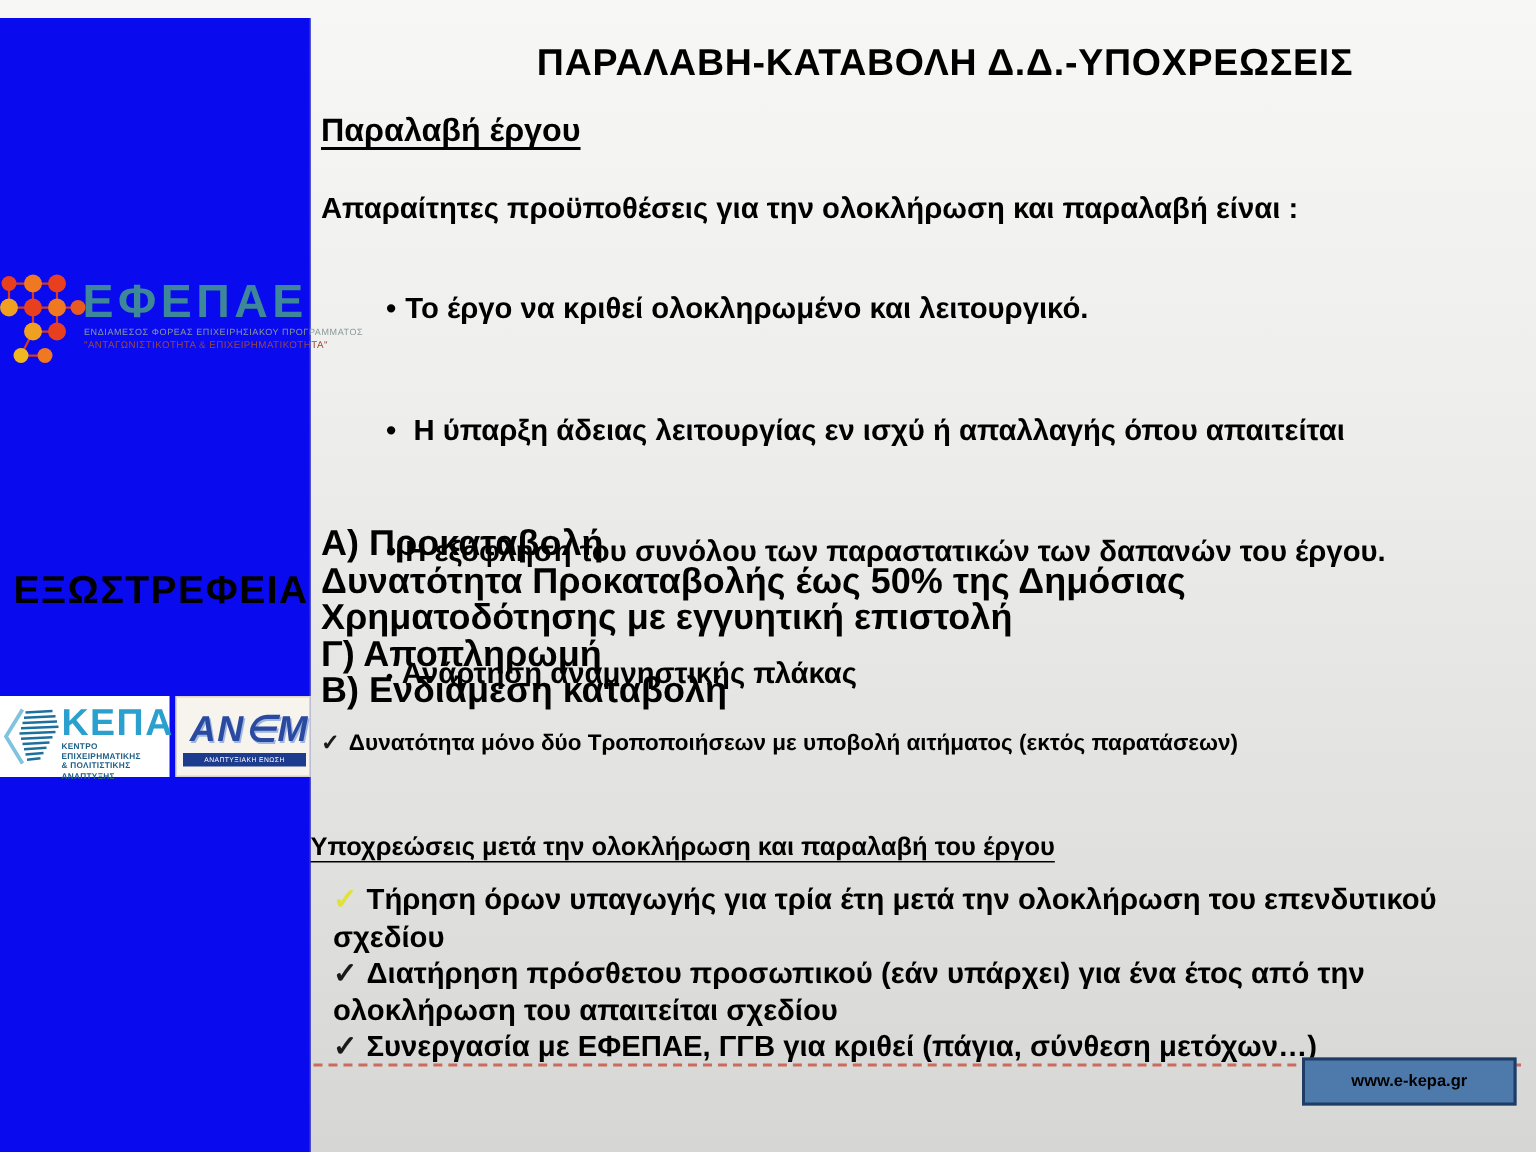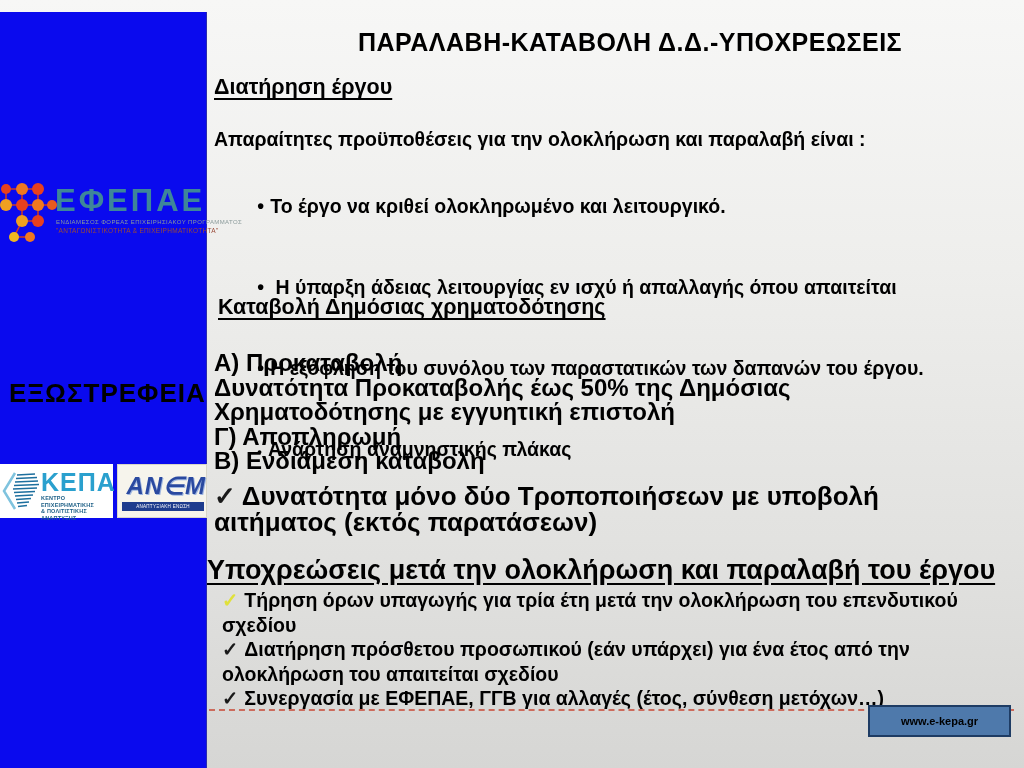--- a/index.html
+++ b/index.html
@@ -70,23 +70,23 @@
   .s1-intro   { position:absolute; left:7px; top:128px; font-size:19.5px; font-weight:bold; color:#000; }
   .s1-bullets { position:absolute; left:7px; top:166px; width:790px; }
   .bullet-line { font-size:19.5px; font-weight:bold; color:#000; line-height:27px; white-space:pre-wrap; }
   .bullet-glyph { margin-right:6px; }
   .bullet-line.small-dot .bullet-glyph { font-size:13px; }
 
   .s2-heading { position:absolute; left:11px; top:295px; font-size:21.5px; font-weight:bold; color:#000; }
   .s2-lines   { position:absolute; left:7px; top:351px; width:715px;
                 font-size:24px; font-weight:bold; color:#000; line-height:24.5px; }
   .s2-note    { position:absolute; left:7px; top:483px; width:700px;
-                font-size:26px; font-weight:bold; color:#000; line-height:26px; }
-
-  .s3-heading { position:absolute; left:0px; top:555px; font-size:27px; font-weight:bold; color:#000; }
+                font-size:15px; font-weight:bold; color:#000; line-height:26px; }
+
+  .s3-heading { position:absolute; left:0px; top:555px; font-size:17px; font-weight:bold; color:#000; }
   .s3-items   { position:absolute; left:15px; top:588px; width:780px;
                 font-size:19.5px; font-weight:bold; color:#000; line-height:24.5px; }
   .check { margin-right:6px; }
   .check-yellow { color:#e0e13a; }
   .check-black  { color:#1a1a1a; }
 
   .dashed-line {
     position:absolute; left:2px; top:709px; width:805px; height:0;
     border-top:2px dashed #cc6b5c;
   }
@@ -167,60 +167,59 @@
         <div class="anem-name">ΑΝ∈Μ</div>
         <div class="anem-bar">ΑΝΑΠΤΥΞΙΑΚΗ ΕΝΩΣΗ ΜΑΚΕΔΟΝΙΑΣ</div>
       </div>
     </div>
   </div>
 
   <div class="content">
 
     <div class="slide-title">ΠΑΡΑΛΑΒΗ-ΚΑΤΑΒΟΛΗ Δ.Δ.-ΥΠΟΧΡΕΩΣΕΙΣ</div>
 
-    <div class="s1-heading h-underline">Διατήρηση έργου</div>
+    <div class="s1-heading h-underline">Παραλαβή έργου</div>
     <div class="s1-intro">Απαραίτητες προϋποθέσεις για την ολοκλήρωση και παραλαβή είναι :</div>
 
     <div class="s1-bullets">
       <div class="bullet-line">
         <span class="bullet-glyph">•</span><span>Το έργο να κριθεί ολοκληρωμένο και λειτουργικό.</span>
       </div>
       <div class="bullet-line">
         <span class="bullet-glyph">•</span><span> Η ύπαρξη άδειας λειτουργίας εν ισχύ ή απαλλαγής όπου απαιτείται</span>
       </div>
       <div class="bullet-line">
         <span class="bullet-glyph">•</span><span>Η εξόφληση του συνόλου των παραστατικών των δαπανών του έργου.</span>
       </div>
       <div class="bullet-line small-dot">
         <span class="bullet-glyph">•</span><span>Ανάρτηση αναμνηστικής πλάκας</span>
       </div>
     </div>
 
-    <div class="s2-heading h-underline">Καταβολή Δημόσιας χρηματοδότησης</div>
     <div class="s2-lines">
       <div>Α) Προκαταβολή</div>
       <div>Δυνατότητα Προκαταβολής έως 50% της Δημόσιας Χρηματοδότησης με εγγυητική επιστολή</div>
       <div>Γ) Αποπληρωμή</div>
       <div>Β) Ενδιάμεση καταβολή</div>
     </div>
 
     <div class="s2-note">
       <span class="check check-black">✓</span><span>Δυνατότητα μόνο δύο Τροποποιήσεων με υποβολή αιτήματος (εκτός παρατάσεων)</span>
     </div>
 
     <div class="s3-heading h-underline">Υποχρεώσεις μετά την ολοκλήρωση και παραλαβή του έργου</div>
     <div class="s3-items">
       <div>
         <span class="check check-yellow">✓</span><span>Τήρηση όρων υπαγωγής για τρία έτη μετά την ολοκλήρωση του επενδυτικού σχεδίου</span>
       </div>
       <div>
         <span class="check check-black">✓</span><span>Διατήρηση πρόσθετου προσωπικού (εάν υπάρχει) για ένα έτος από την ολοκλήρωση του απαιτείται σχεδίου</span>
       </div>
       <div>
-        <span class="check check-black">✓</span><span>Συνεργασία με ΕΦΕΠΑΕ, ΓΓΒ για αλλαγές (έτος, σύνθεση μετόχων…)</span>
+        <span class="check check-black">✓</span><span>Συνεργασία με ΕΦΕΠΑΕ, ΓΓΒ για κριθεί (πάγια, σύνθεση μετόχων…)</span>
       </div>
     </div>
 
     <div class="dashed-line"></div>
 
     <div class="website-box">
       <span>www.e-kepa.gr</span>
     </div>
 
   </div>

